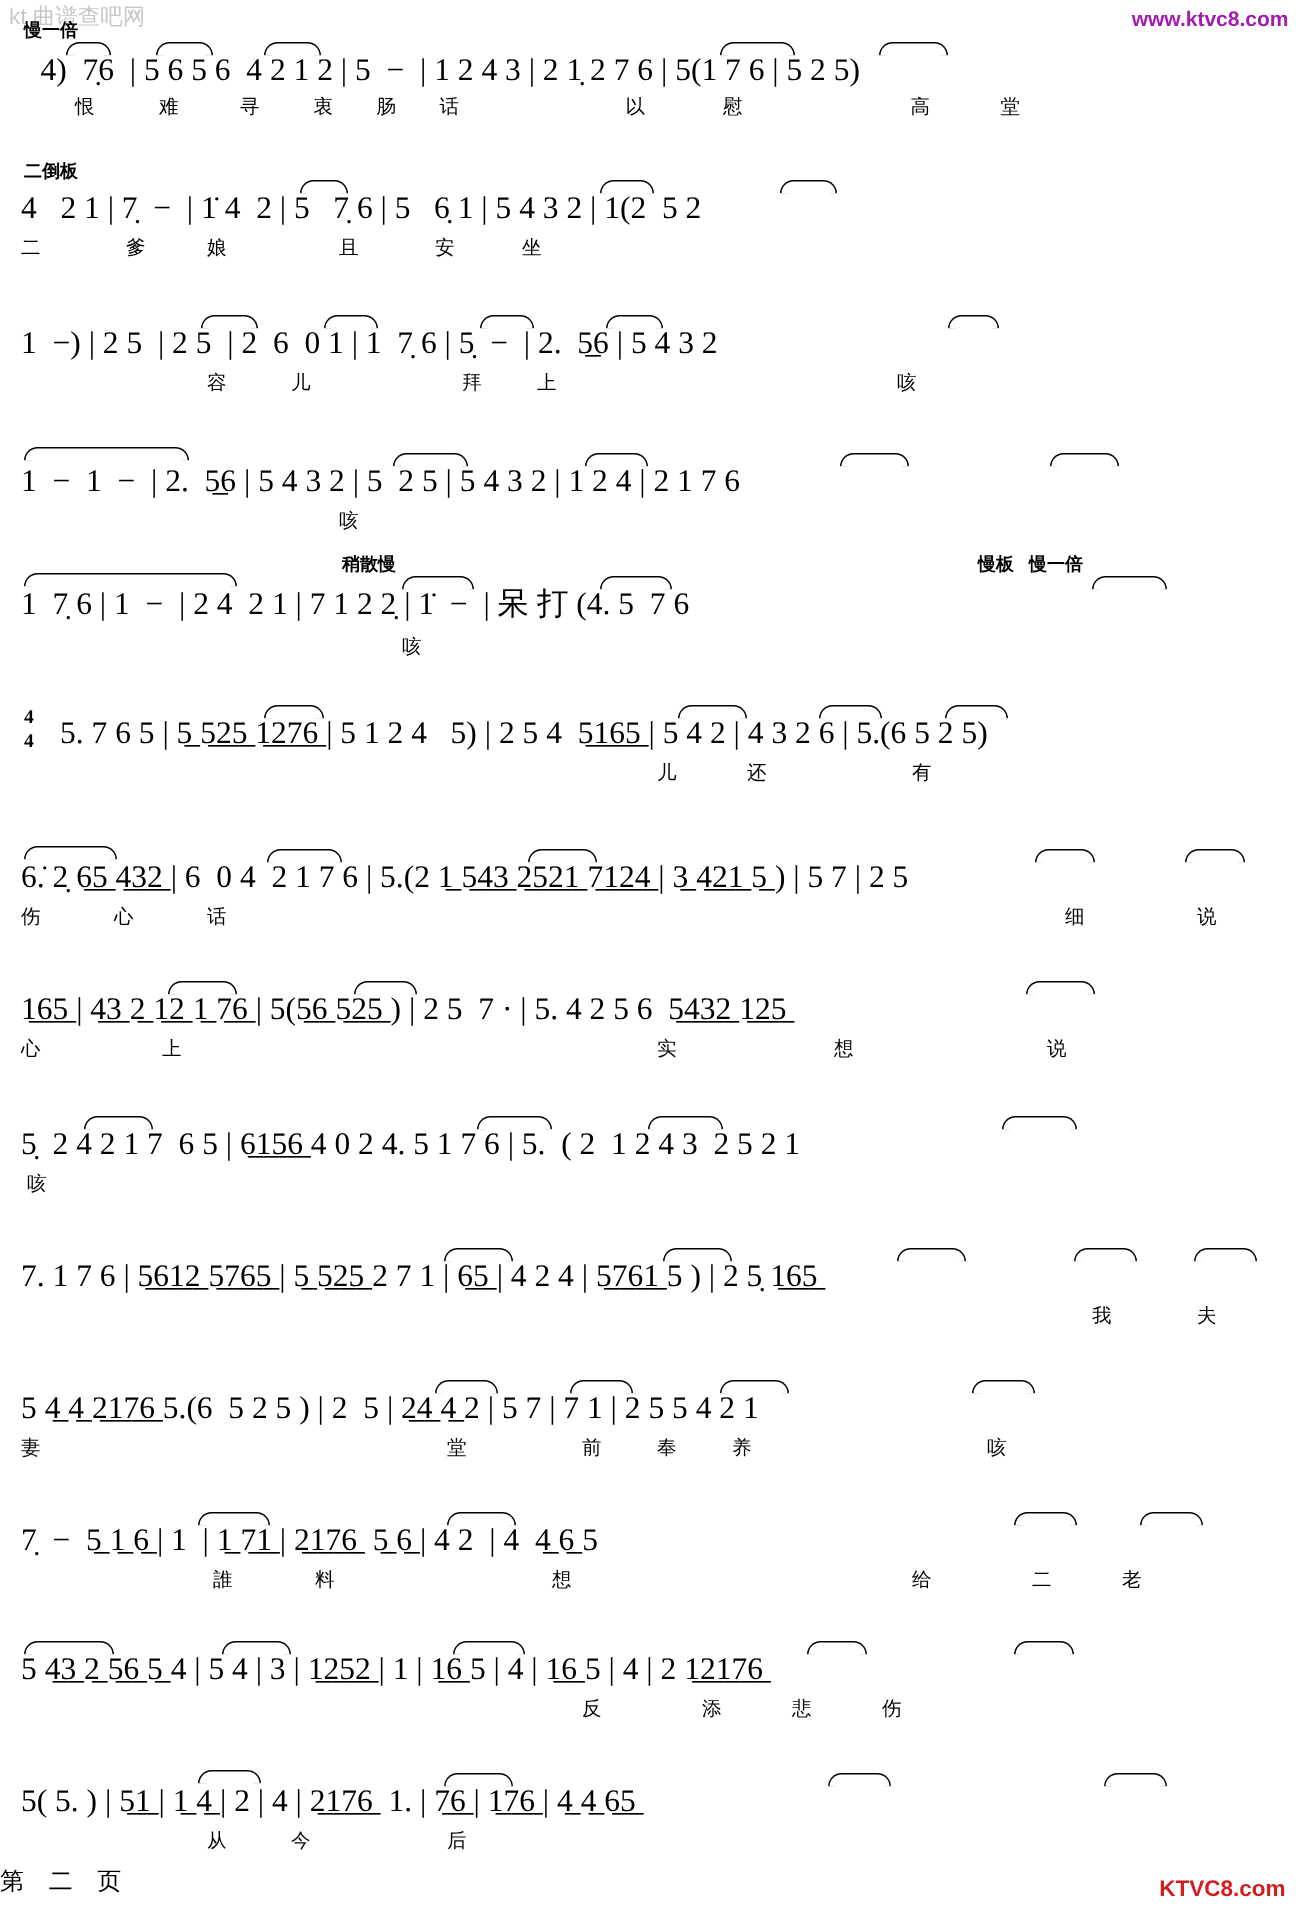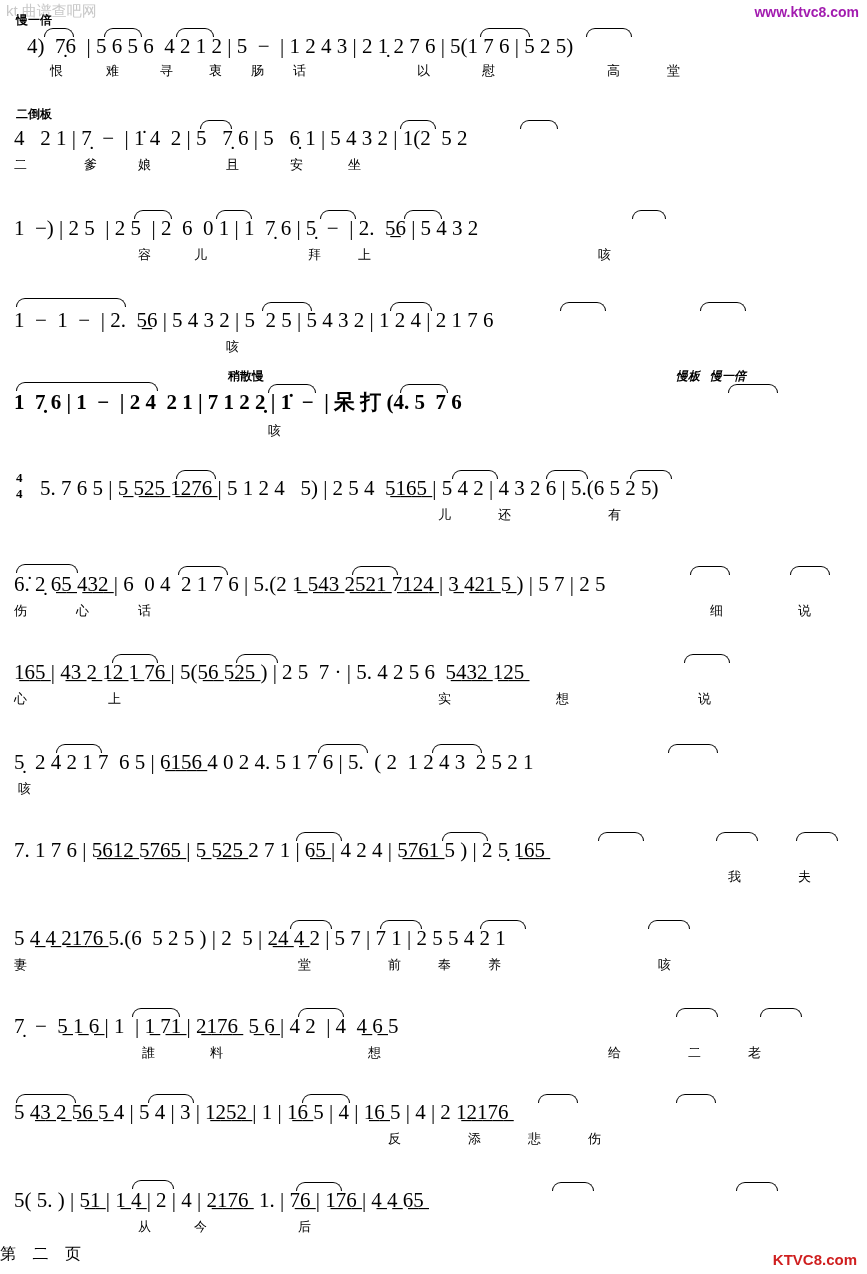--- a/index.html
+++ b/index.html
@@ -102,22 +102,22 @@
     <div class="tie" style="left:16px;top:10px;width:108px;"></div>
     <div class="tie" style="left:262px;top:14px;width:48px;"></div>
     <div class="tie" style="left:390px;top:14px;width:40px;"></div>
     <div class="tie" style="left:560px;top:14px;width:44px;"></div>
     <div class="tie" style="left:700px;top:14px;width:44px;"></div>
     <div class="lyr" style="left:226px;top:50px;">咳</div>
   </div>
 
   <div class="row" style="top:368px;">
     <div class="mark" style="left:228px;top:0px;">稍散慢</div>
-    <div class="mark" style="left:676px;top:0px;font-style:italic;">慢板   慢一倍</div>
-    <div class="n" style="left:14px;top:24px;font-weight:bold;">1  7̣ 6 | 1  −  | 2 4  2 1 | 7 1 2 2̣ | 1̇  −  | 呆 打 (4. 5  7 6</div>
+    <div class="mark" style="left:652px;top:0px;">慢板   慢一倍</div>
+    <div class="n" style="left:14px;top:24px;">1  7̣ 6 | 1  −  | 2 4  2 1 | 7 1 2 2̣ | 1̇  −  | 呆 打 (4. 5  7 6</div>
     <div class="tie" style="left:16px;top:14px;width:140px;"></div>
     <div class="tie" style="left:268px;top:16px;width:46px;"></div>
     <div class="tie" style="left:400px;top:16px;width:46px;"></div>
     <div class="tie" style="left:728px;top:16px;width:48px;"></div>
     <div class="lyr" style="left:268px;top:54px;">咳</div>
   </div>
 
   <div class="row" style="top:456px;">
     <div class="mark" style="left:16px;top:14px;font-size:13px;font-family:'Liberation Serif',serif;">4<br>4</div>
     <div class="n" style="left:40px;top:22px;">5. 7 6 5 | 5̲ 5̲2̲5̲ 1̲2̲7̲6̲ | 5 1 2 4   5) | 2 5 4  5̲1̲6̲5̲ | 5 4 2 | 4 3 2 6 | 5.(6 5 2 5)</div>

